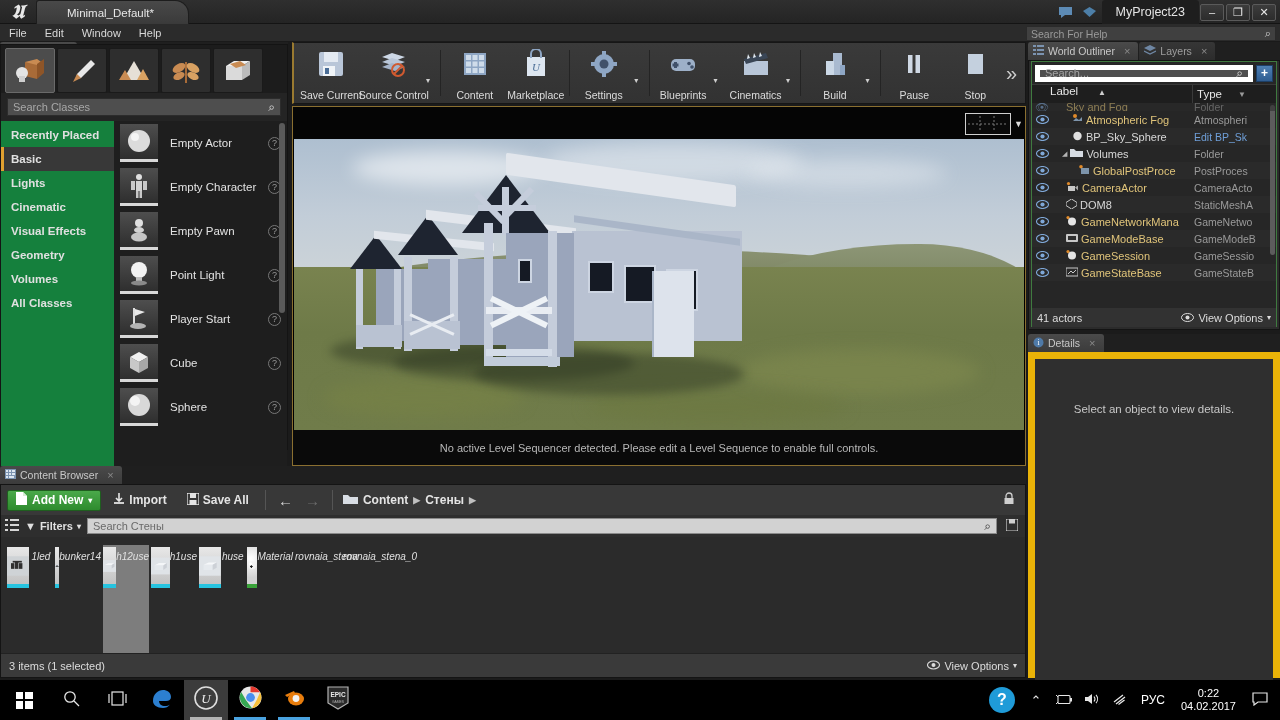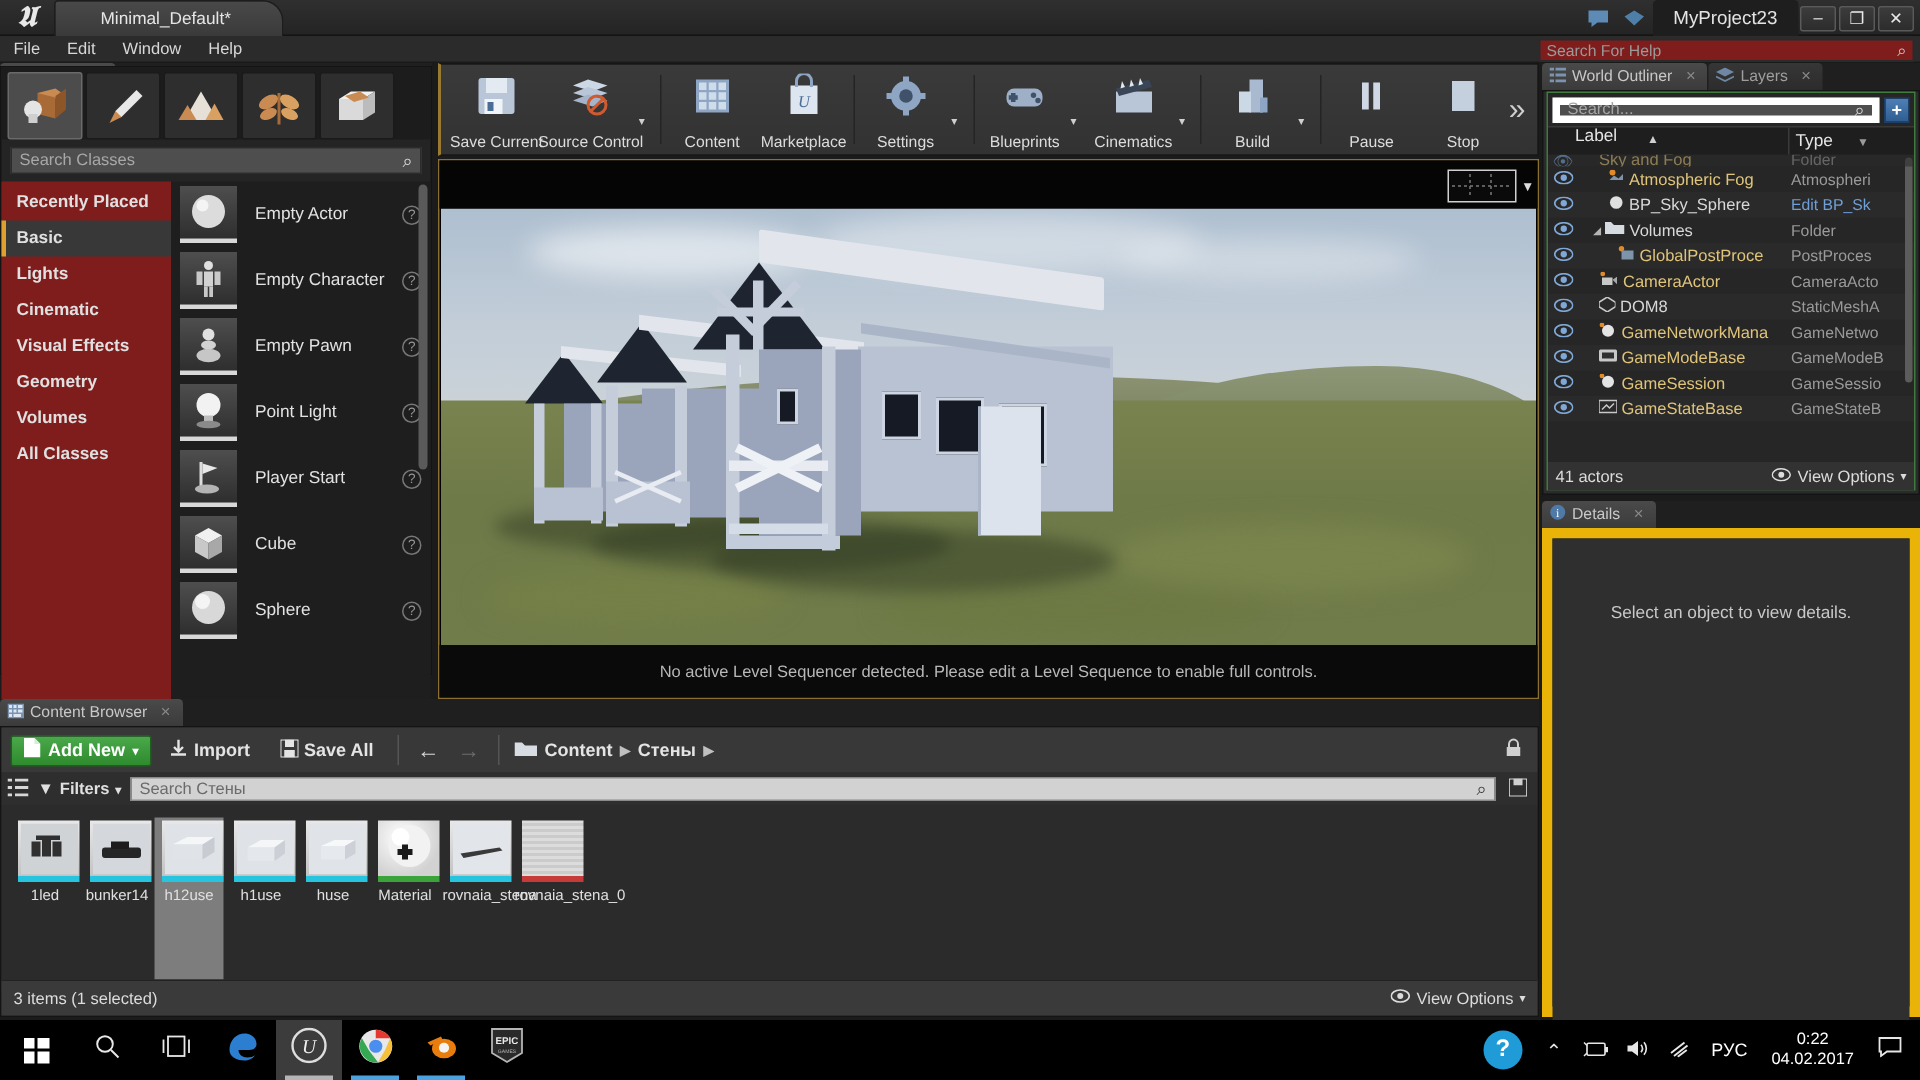--- a/index.html
+++ b/index.html
@@ -50,21 +50,21 @@
 
   
   .menubar {
     position: absolute; left: 0; top: 24px; width: 1280px; height: 18px;
     background: #2b2b2b; display: flex; align-items: center;
     border-bottom: 1px solid #1a1a1a;
   }
   .menu-item { padding: 0 9px; font-size: 11px; color: #d8d8d8; line-height: 18px; }
   .help-search {
     position: absolute; right: 4px; top: 26px; width: 250px; height: 15px;
-    background: #7f1d1d; border: 1px solid #2a2a2a;
+    background: #404040; border: 1px solid #2a2a2a;
     display: flex; align-items: center; padding: 0 4px;
     color: #9a9a9a; font-size: 10.5px;
   }
   .help-search .mag { margin-left: auto; color: #cfcfcf; font-size: 11px; }
 
   
   .panel-tabbar { display: flex; height: 18px; background: #1f1f1f; }
   .ptab {
     display: flex; align-items: center; gap: 4px; height: 18px;
     padding: 0 8px 0 5px; font-size: 10.5px; color: #c8c8c8;
@@ -84,21 +84,21 @@
     border-radius: 2px; display: flex; align-items: center; justify-content: center;
     font-size: 24px;
   }
   .mode-btn.active { background: #4c4c4c; border-color: #6a6a6a; }
   .search-classes {
     margin: 5px 6px; height: 18px; background: #4e4e4e; border: 1px solid #2c2c2c;
     display: flex; align-items: center; padding: 0 5px; color: #a8a8a8; font-size: 11px;
   }
   .search-classes .mag { margin-left: auto; color: #dcdcdc; font-size: 12px; }
   .modes-body { display: flex; height: 352px; }
-  .cat-list { width: 113px; background: #7f1d1d; padding-top: 2px; }
+  .cat-list { width: 113px; background: #15803d; padding-top: 2px; }
   .cat {
     height: 24px; display: flex; align-items: center; padding-left: 10px;
     font-size: 11.5px; color: #e0e0e0; font-weight: bold;
   }
   .cat.selected { background: #383838; border-left: 3px solid #e0a030; padding-left: 7px; }
   .place-list { flex: 1; background: #1e1e1e; overflow: hidden; position: relative; }
   .place-row { height: 44px; display: flex; align-items: center; padding: 0 6px; }
   .pthumb {
     width: 38px; height: 38px; background: linear-gradient(#4e4e4e, #2e2e2e);
     border-bottom: 3px solid #d8d8d8;
@@ -202,21 +202,21 @@
   .cb-lock { margin-left: auto; font-size: 12px; color: #cfcfcf; padding-right: 4px; }
   .cb-filterbar { height: 22px; display: flex; align-items: center; padding: 0 4px; gap: 6px; background: #2e2e2e; }
   .filters { display: flex; align-items: center; gap: 4px; font-size: 11px; color: #e0e0e0; font-weight: bold; }
   .cb-search {
     flex: 1; height: 16px; background: #d2d2d2; border: 1px solid #8a8a8a;
     display: flex; align-items: center; padding: 0 5px; color: #6a6a6a; font-size: 11px;
   }
   .cb-search .mag { margin-left: auto; color: #3a3a3a; font-size: 12px; }
   .cb-savebtn { font-size: 12px; color: #cfcfcf; padding: 0 3px; }
   .cb-grid { display: flex; padding: 8px 6px 0 6px; gap: 2px; background: #2b2b2b; height: 124px; }
-  .asset { width: 46px; display: flex; flex-direction: column; align-items: flex-end; padding: 2px 0; }
+  .asset { width: 46px; display: flex; flex-direction: row; align-items: flex-start; padding: 2px 0; font-style: italic; }
   .asset.selected { background: #7d7d7d; }
   .a-thumb {
     width: 41px; height: 41px; background: linear-gradient(#e8e8e8, #c3c3c3);
     border-bottom: 4px solid #27c4e0; display: flex; align-items: center; justify-content: center;
     font-size: 17px; color: #3a3a3a; overflow: hidden;
   }
   .a-thumb.mat { background: radial-gradient(circle at 38% 32%, #fff, #d2d2d2 72%); border-bottom-color: #3aa33a; }
   .a-thumb.red { border-bottom-color: #c63a3a; background: repeating-linear-gradient(#dcdcdc, #dcdcdc 2px, #cbcbcb 2px, #cbcbcb 4px); }
   .a-name { font-size: 10px; color: #e0e0e0; text-align: center; margin-top: 4px; line-height: 11px; width: 46px; }
   .cb-status {

